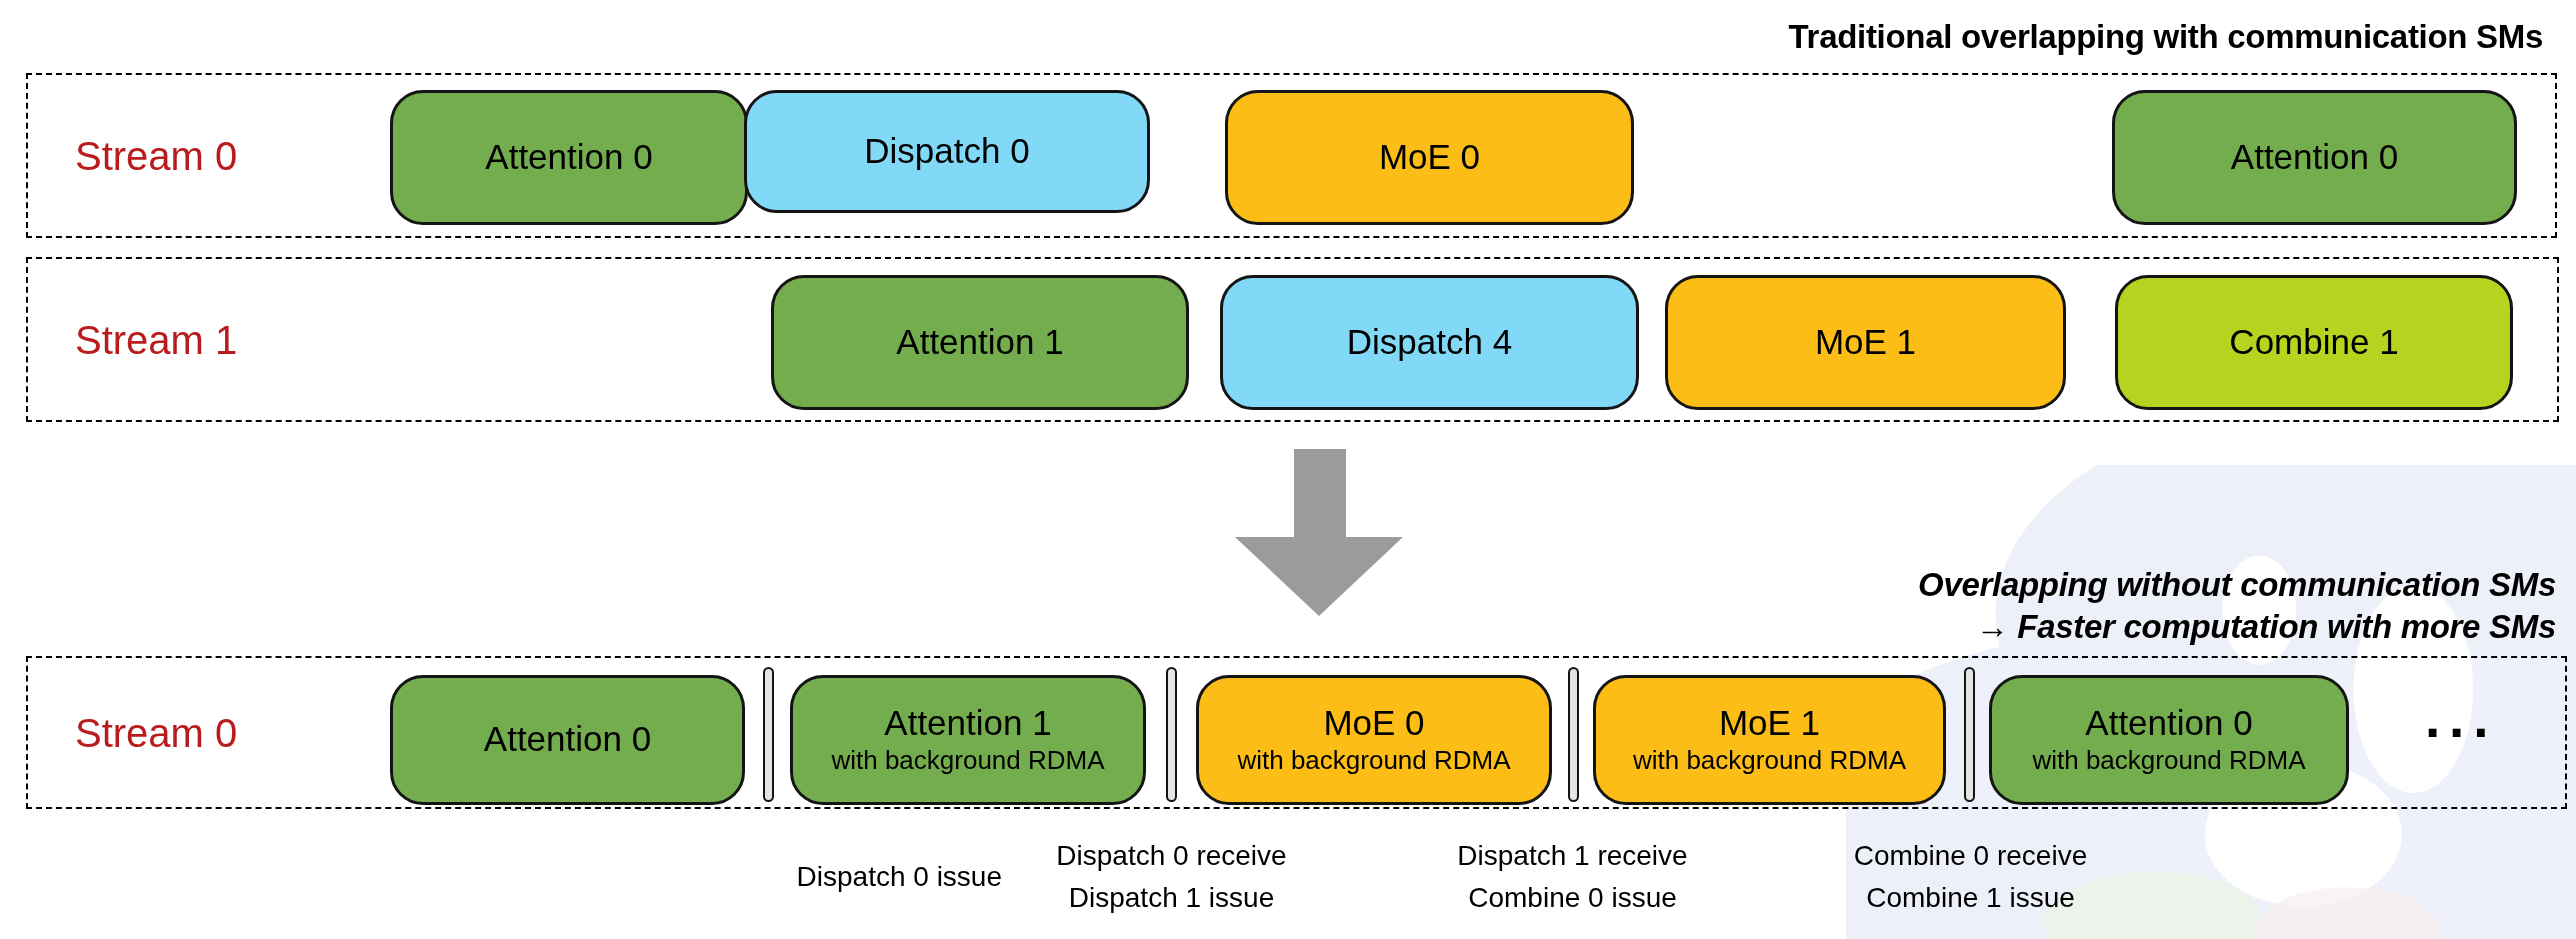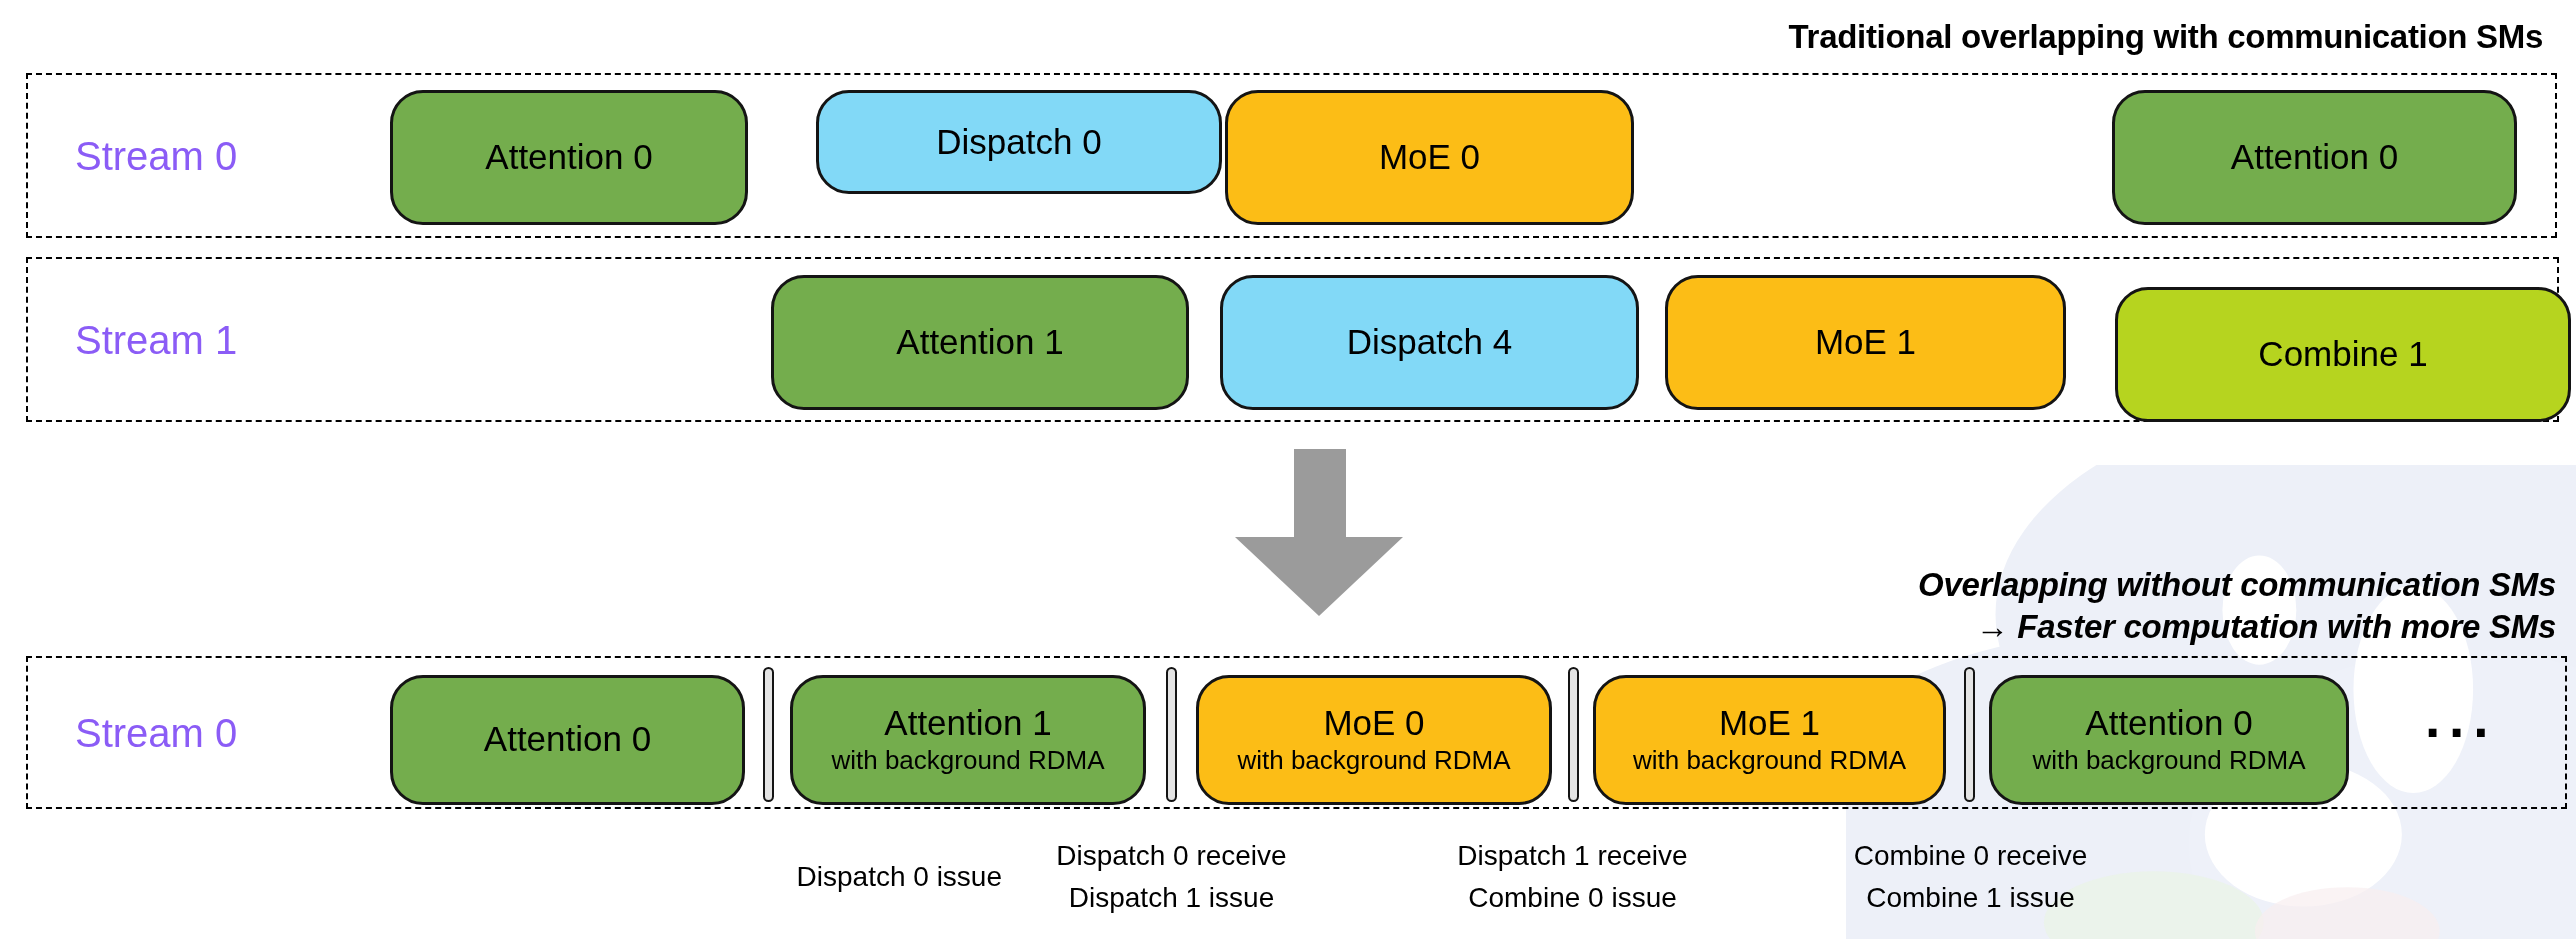--- a/index.html
+++ b/index.html
@@ -26,21 +26,21 @@
   .stream-box{
     position:absolute;
     border:2.6px dashed #000;
     box-sizing:border-box;
   }
   .stream-label{
     position:absolute;
     left:47px;top:50%;
     transform:translateY(-50%);
     font-size:40px;
-    color:#8b5cf6;
+    color:#b91c1c;
     white-space:nowrap;
   }
   .block{
     position:absolute;
     box-sizing:border-box;
     border:3.1px solid #141414;
     border-radius:33px;
     display:flex;flex-direction:column;
     align-items:center;justify-content:center;
     gap:4.4px;
@@ -108,21 +108,21 @@
 
   <div class="layer">
 
     <div class="sec-title" style="right:33px;top:16px;margin-left:12px;">Traditional overlapping with communication SMs</div>
 
     <div class="stream-box" style="left:26px;top:73px;width:2531px;height:165px;">
       <div class="stream-label">Stream 0</div>
       <div class="block c-green" style="left:362px;top:15px;width:358px;height:135px;">
         <span class="t">Attention 0</span>
       </div>
-      <div class="block c-blue" style="left:788px;top:15px;width:406px;height:104px;">
+      <div class="block c-blue" style="left:716px;top:15px;width:406px;height:123px;">
         <span class="t">Dispatch 0</span>
       </div>
       <div class="block c-orange" style="left:1197px;top:15px;width:409px;height:135px;">
         <span class="t">MoE 0</span>
       </div>
       <div class="block c-green" style="left:2084px;top:15px;width:405px;height:135px;">
         <span class="t">Attention 0</span>
       </div>
     </div>
 
@@ -130,21 +130,21 @@
       <div class="stream-label">Stream 1</div>
       <div class="block c-green" style="left:743px;top:16px;width:418px;height:135px;">
         <span class="t">Attention 1</span>
       </div>
       <div class="block c-blue" style="left:1192px;top:16px;width:419px;height:135px;">
         <span class="t">Dispatch 4</span>
       </div>
       <div class="block c-orange" style="left:1637px;top:16px;width:401px;height:135px;">
         <span class="t">MoE 1</span>
       </div>
-      <div class="block c-lime" style="left:2087px;top:16px;width:456px;height:135px;margin-top:12px;">
+      <div class="block c-lime" style="left:2087px;top:16px;width:398px;height:135px;">
         <span class="t">Combine 1</span>
       </div>
     </div>
 
     <div class="arrow">
       <div class="stem"></div>
       <div class="head"></div>
     </div>
 
     <div class="sec-title" style="right:20px;top:564px;font-style:italic;">Overlapping without communication SMs

